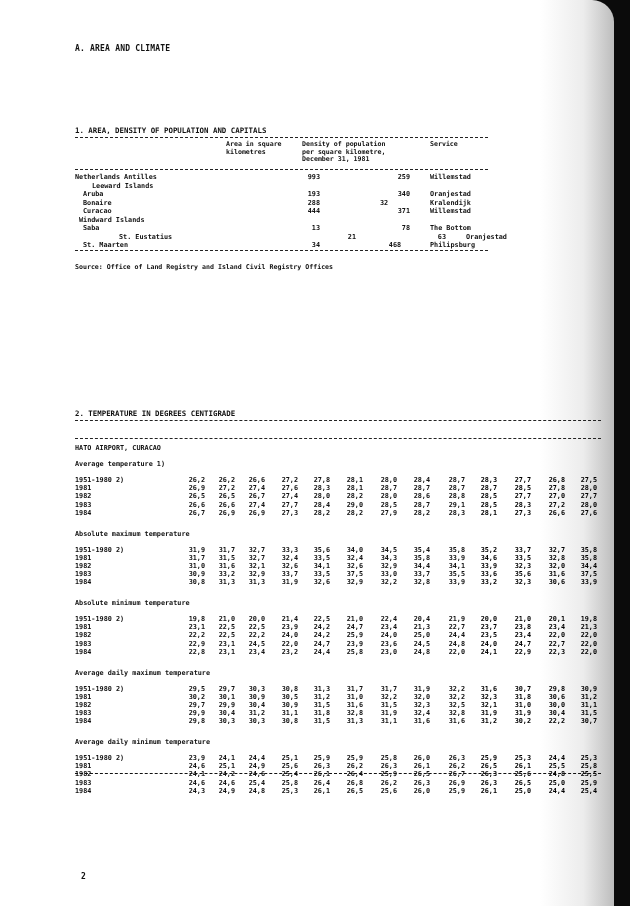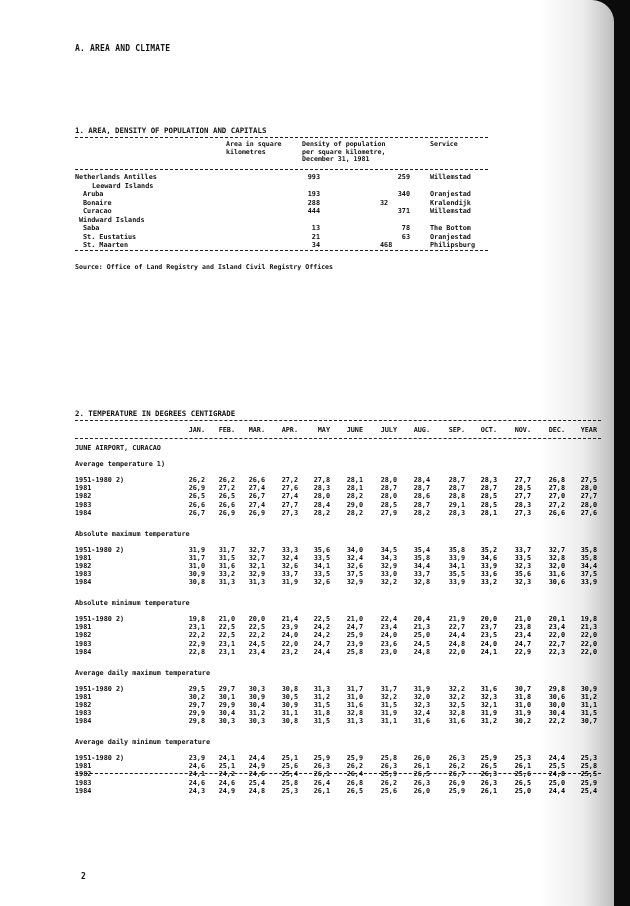--- a/index.html
+++ b/index.html
@@ -82,56 +82,41 @@
         <span class="c" style="left: 215px; text-align: right; width: 30px;"></span>
         <span class="c" style="left: 305px; text-align: right; width: 30px;"></span>
         <span class="c" style="left: 355px;"></span>
       </div>
       <div class="row" style="top: 51px;">
         <span class="c" style="left: 8px;">Saba</span>
         <span class="c" style="left: 215px; text-align: right; width: 30px;">13</span>
         <span class="c" style="left: 305px; text-align: right; width: 30px;">78</span>
         <span class="c" style="left: 355px;">The Bottom</span>
       </div>
-      <div class="row" style="top: 59.5px;">
+      <div class="row" style="top: 59.5px; margin-left: 36px;">
         <span class="c" style="left: 8px;">St. Eustatius</span>
         <span class="c" style="left: 215px; text-align: right; width: 30px;">21</span>
         <span class="c" style="left: 305px; text-align: right; width: 30px;">63</span>
         <span class="c" style="left: 355px;">Oranjestad</span>
       </div>
       <div class="row" style="top: 68px;">
         <span class="c" style="left: 8px;">St. Maarten</span>
         <span class="c" style="left: 215px; text-align: right; width: 30px;">34</span>
-        <span class="c" style="left: 305px; text-align: left; width: 30px;">468</span>
+        <span class="c" style="left: 305px; text-align: center; width: 30px;">468</span>
         <span class="c" style="left: 355px;">Philipsburg</span>
       </div>
     </div>
 
   <div class="dash" style="left:75px; top:250px; width:413px;"></div>
   <div class="abs small" style="left:75px; top:264px; font-weight:bold;">Source: Office of Land Registry and Island Civil Registry Offices</div>
 
   <div class="abs t1title" style="top:409px;">2. TEMPERATURE IN DEGREES CENTIGRADE</div>
   <div class="dash" style="left:75px; top:420px; width:526px;"></div>
-  <div id="t2head" class="t2" style="position:absolute; left:75px; top:426px; width:526px; height:10px;">
-      <span class="hd" style="left: 102px;">JAN.</span>
-      <span class="hd" style="left: 132px;">FEB.</span>
-      <span class="hd" style="left: 162px;">MAR.</span>
-      <span class="hd" style="left: 195px;">APR.</span>
-      <span class="hd" style="left: 227px;">MAY</span>
-      <span class="hd" style="left: 260px;">JUNE</span>
-      <span class="hd" style="left: 294px;">JULY</span>
-      <span class="hd" style="left: 327px;">AUG.</span>
-      <span class="hd" style="left: 362px;">SEP.</span>
-      <span class="hd" style="left: 394px;">OCT.</span>
-      <span class="hd" style="left: 428px;">NOV.</span>
-      <span class="hd" style="left: 462px;">DEC.</span>
-      <span class="hd" style="left: 494px;">YEAR</span>
-    </div>
   <div class="dash" style="left:75px; top:438px; width:526px;"></div>
-  <div class="abs sec" style="left:75px; top:444px;">JUNE AIRPORT, CURACAO</div>
+  <div class="abs sec" style="left:75px; top:444px;">HATO AIRPORT, CURACAO</div>
 
   <div id="t2body" class="t2" style="position:absolute; left:75px; top:460px; width:526px;">
       <div class="lbl" style="top: 0px;">Average temperature 1)</div>
       <div class="lbl" style="top: 16px;">1951-1980 2)</div>
       <div class="c" style="top: 16px; left: 104px;">26,2</div>
       <div class="c" style="top: 16px; left: 134px;">26,2</div>
       <div class="c" style="top: 16px; left: 164px;">26,6</div>
       <div class="c" style="top: 16px; left: 197px;">27,2</div>
       <div class="c" style="top: 16px; left: 229px;">27,8</div>
       <div class="c" style="top: 16px; left: 262px;">28,1</div>

